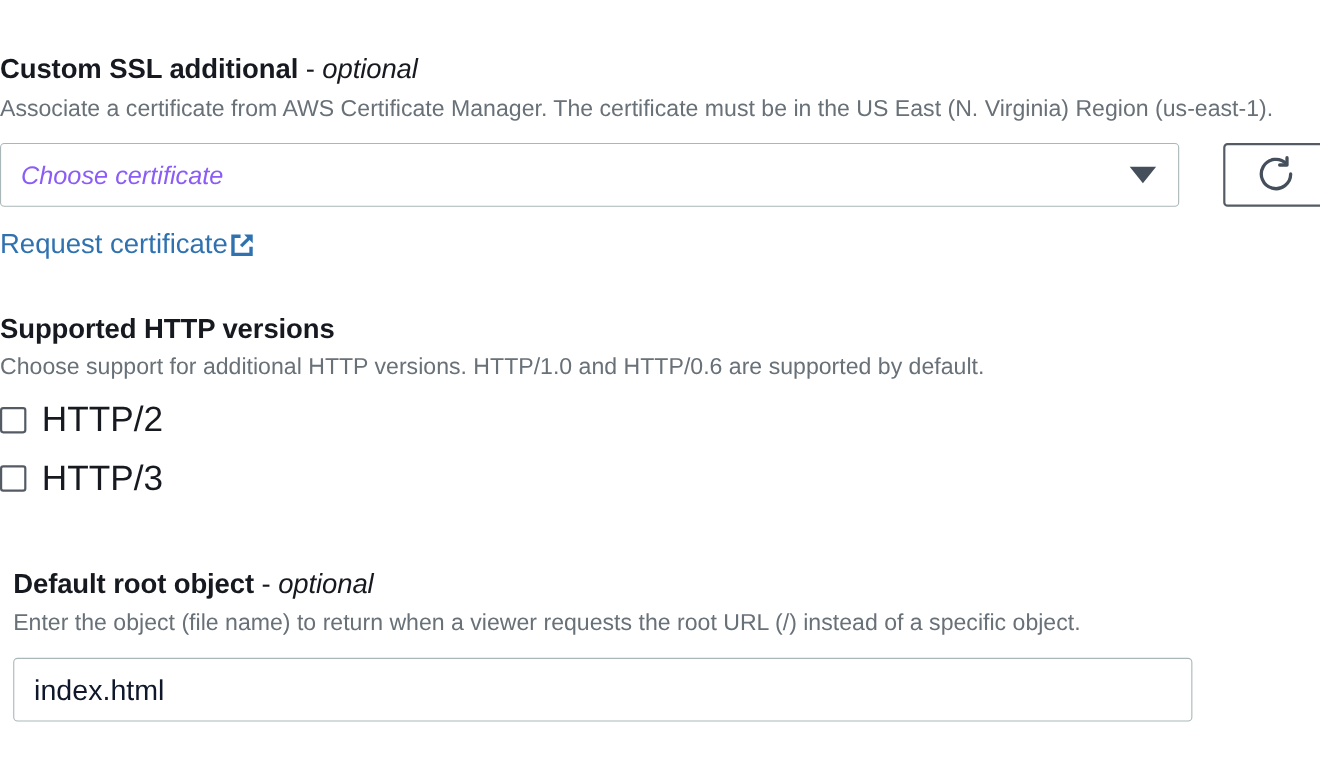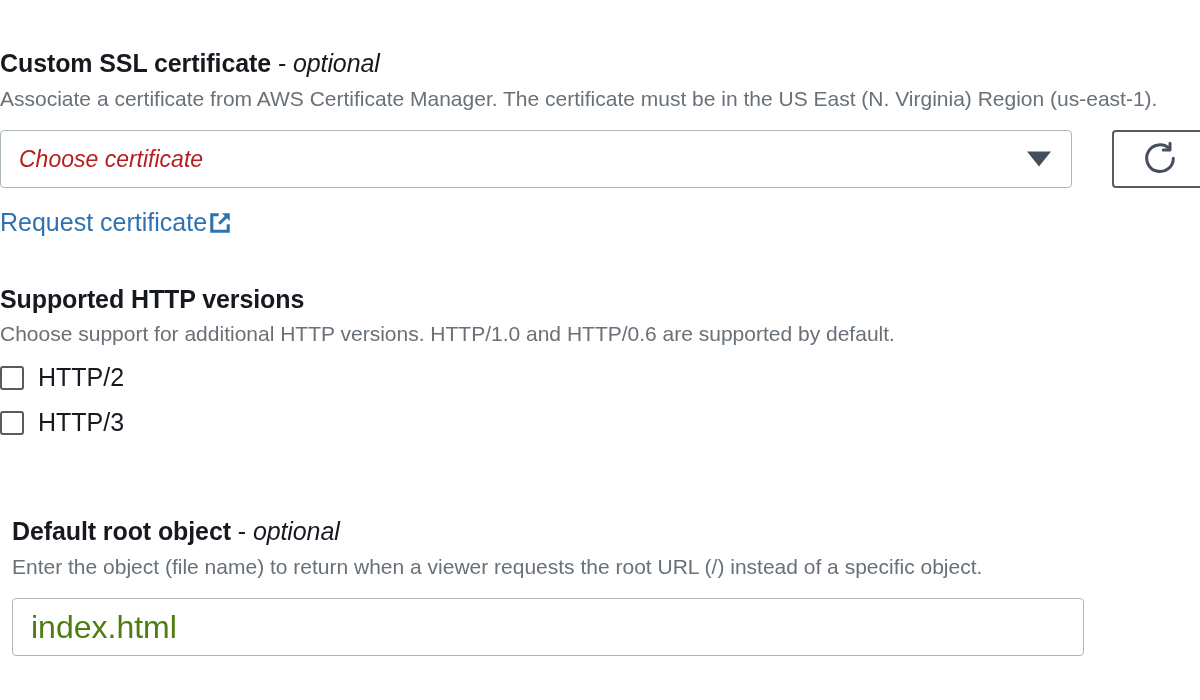--- a/index.html
+++ b/index.html
@@ -68,21 +68,21 @@
     border: 1px solid #aab7b8;
     border-radius: 4px;
     background: #ffffff;
     display: flex;
     align-items: center;
     padding: 0 18px;
   }
   .select-placeholder {
     font-size: 23px;
     font-style: italic;
-    color: #b91c1c;
+    color: #8b5cf6;
     white-space: nowrap;
   }
   .select-arrow {
     position: absolute;
     right: 20px;
     top: 50%;
     transform: translateY(-50%);
     width: 0; height: 0;
     border-left: 12px solid transparent;
     border-right: 12px solid transparent;
@@ -125,54 +125,54 @@
   }
   .checkbox-box {
     width: 24px;
     height: 24px;
     border: 2px solid #545b64;
     border-radius: 3px;
     background: #ffffff;
     flex: none;
   }
   .checkbox-label {
-    font-size: 25px;
+    font-size: 32px;
     color: #16191f;
     white-space: nowrap;
   }
 
   
   #root-block { top: 516px; padding-left: 12px; }
   #root-desc { margin-top: 8px; }
 
   .text-input {
     margin-top: 18px;
     width: 1072px;
     height: 58px;
     border: 1px solid #aab7b8;
     border-radius: 4px;
     background: #ffffff;
     display: flex;
     align-items: center;
     padding: 0 18px;
   }
   .text-input-value {
-    font-size: 32px;
-    color: #4d7c0f;
+    font-size: 26px;
+    color: #0f172a;
     white-space: nowrap;
   }
 </style>
 </head>
 <body>
 
 <div id="viewport">
 
   <div class="form-section" id="ssl-block">
     <div class="field-label">
-      <span>Custom SSL certificate</span><span class="dash"> - </span><span class="optional">optional</span>
+      <span>Custom SSL additional</span><span class="dash"> - </span><span class="optional">optional</span>
     </div>
     <div class="field-desc" id="ssl-desc">Associate a certificate from AWS Certificate Manager. The certificate must be in the US East (N. Virginia) Region (us-east-1).</div>
 
     <div class="select-row">
       <div class="select-control">
         <span class="select-placeholder">Choose certificate</span>
         <span class="select-arrow"></span>
       </div>
 
       <div class="refresh-button">

